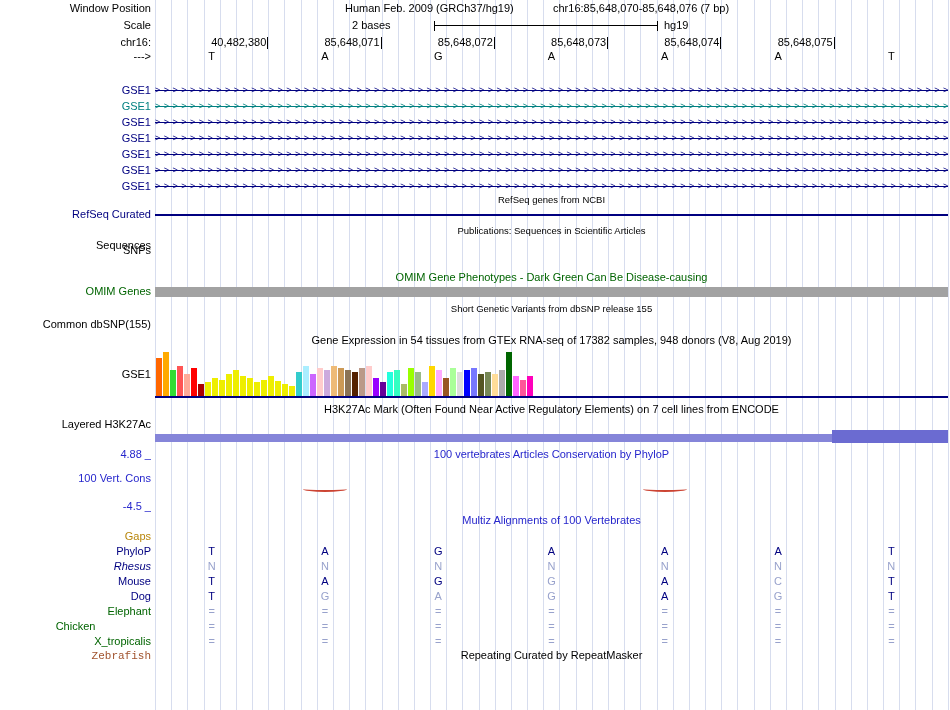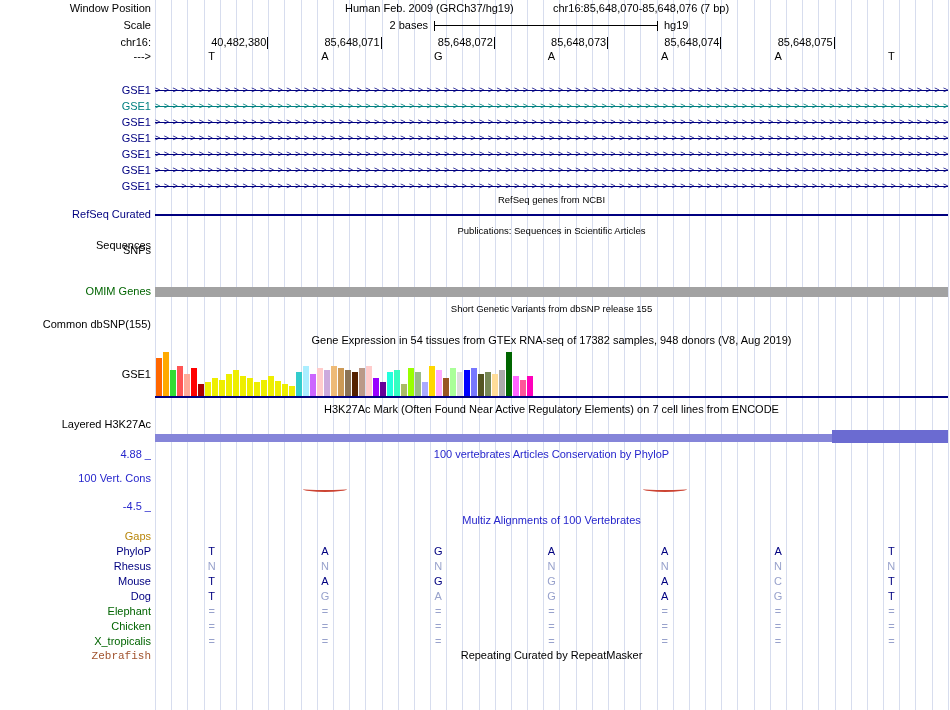--- a/index.html
+++ b/index.html
@@ -39,21 +39,21 @@
 <body>
 
 <div class="screen">
   <div class="grid"></div>
 
   <span class="lbl" style="top:2px">Window Position</span>
   <span class="abs" style="left:345px;top:2px">Human Feb. 2009 (GRCh37/hg19)</span>
   <span class="abs" style="left:553px;top:2px">chr16:85,648,070-85,648,076 (7 bp)</span>
 
   <span class="lbl" style="top:19px">Scale</span>
-  <span class="abs" style="left:352px;top:19px;width:76px;text-align:right">2 bases</span>
+  <span class="abs" style="left:352px;top:19px;width:76px;text-align:left">2 bases</span>
   <div class="scalebar" style="left:434px;top:21px;width:224px;height:10px">
     <div class="scalebar-line"></div>
   </div>
   <span class="abs" style="left:664px;top:19px">hg19</span>
 
   <span class="lbl" style="top:36px">chr16:</span>
   <div class="abs" style="left:0;top:36px;width:950px;height:14px">
       <span class="coord" style="left: 174.286px;">40,482,380</span>
       <span class="tick" style="left: 267.286px;"></span>
       <span class="coord" style="left: 287.571px;">85,648,071</span>
@@ -132,20 +132,21 @@
     </div>
 
   <div class="ctr small" style="top:194px">RefSeq genes from NCBI</div>
   <span class="lbl navy" style="top:208px">RefSeq Curated</span>
   <div class="hline" style="top:214px;height:2px"></div>
 
   <div class="ctr small" style="top:225px">Publications: Sequences in Scientific Articles</div>
   <span class="lbl" style="top:239px">Sequences</span>
   <span class="lbl" style="top:244px">SNPs</span>
 
+  <div class="ctr green" style="top:271px">OMIM Gene Phenotypes - Dark Green Can Be Disease-causing</div>
   <span class="lbl green" style="top:285px">OMIM Genes</span>
   <div class="graybar" style="top:287px"></div>
 
   <div class="ctr small" style="top:303px">Short Genetic Variants from dbSNP release 155</div>
   <span class="lbl" style="top:318px">Common dbSNP(155)</span>
 
   <div class="ctr" style="top:334px">Gene Expression in 54 tissues from GTEx RNA-seq of 17382 samples, 948 donors (V8, Aug 2019)</div>
   <span class="lbl" style="top:368px">GSE1</span>
   <div class="gtex-bars">
       <span class="gtex-bar" style="height: 38px; background: rgb(255, 102, 0);"></span>
@@ -230,21 +231,21 @@
         <span class="lbl" style="color: rgb(0, 0, 128);">PhyloP</span>
         <span class="mz-cell" style="left: 211.643px; color: rgb(0, 0, 128);">T</span>
         <span class="mz-cell" style="left: 324.929px; color: rgb(0, 0, 128);">A</span>
         <span class="mz-cell" style="left: 438.214px; color: rgb(0, 0, 128);">G</span>
         <span class="mz-cell" style="left: 551.5px; color: rgb(0, 0, 128);">A</span>
         <span class="mz-cell" style="left: 664.786px; color: rgb(0, 0, 128);">A</span>
         <span class="mz-cell" style="left: 778.071px; color: rgb(0, 0, 128);">A</span>
         <span class="mz-cell" style="left: 891.357px; color: rgb(0, 0, 128);">T</span>
       </div>
       <div class="mz-row" style="top: 560px;">
-        <span class="lbl" style="color: rgb(0, 0, 128);">Rhesus</span>
+        <span class="lbl" style="color: rgb(0, 0, 128); font-style: italic;">Rhesus</span>
         <span class="mz-cell" style="left: 211.643px; color: rgb(152, 162, 204);">N</span>
         <span class="mz-cell" style="left: 324.929px; color: rgb(152, 162, 204);">N</span>
         <span class="mz-cell" style="left: 438.214px; color: rgb(152, 162, 204);">N</span>
         <span class="mz-cell" style="left: 551.5px; color: rgb(152, 162, 204);">N</span>
         <span class="mz-cell" style="left: 664.786px; color: rgb(152, 162, 204);">N</span>
         <span class="mz-cell" style="left: 778.071px; color: rgb(152, 162, 204);">N</span>
         <span class="mz-cell" style="left: 891.357px; color: rgb(152, 162, 204);">N</span>
       </div>
       <div class="mz-row" style="top: 575px;">
         <span class="lbl" style="color: rgb(0, 0, 128);">Mouse</span>
@@ -270,21 +271,21 @@
         <span class="lbl" style="color: rgb(0, 100, 0);">Elephant</span>
         <span class="mz-cell" style="left: 211.643px; color: rgb(152, 162, 204);">=</span>
         <span class="mz-cell" style="left: 324.929px; color: rgb(152, 162, 204);">=</span>
         <span class="mz-cell" style="left: 438.214px; color: rgb(152, 162, 204);">=</span>
         <span class="mz-cell" style="left: 551.5px; color: rgb(152, 162, 204);">=</span>
         <span class="mz-cell" style="left: 664.786px; color: rgb(152, 162, 204);">=</span>
         <span class="mz-cell" style="left: 778.071px; color: rgb(152, 162, 204);">=</span>
         <span class="mz-cell" style="left: 891.357px; color: rgb(152, 162, 204);">=</span>
       </div>
       <div class="mz-row" style="top: 620px;">
-        <span class="lbl" style="color: rgb(0, 100, 0);">Chicken</span>
+        <span class="lbl" style="color: rgb(0, 100, 0); text-align: center;">Chicken</span>
         <span class="mz-cell" style="left: 211.643px; color: rgb(152, 162, 204);">=</span>
         <span class="mz-cell" style="left: 324.929px; color: rgb(152, 162, 204);">=</span>
         <span class="mz-cell" style="left: 438.214px; color: rgb(152, 162, 204);">=</span>
         <span class="mz-cell" style="left: 551.5px; color: rgb(152, 162, 204);">=</span>
         <span class="mz-cell" style="left: 664.786px; color: rgb(152, 162, 204);">=</span>
         <span class="mz-cell" style="left: 778.071px; color: rgb(152, 162, 204);">=</span>
         <span class="mz-cell" style="left: 891.357px; color: rgb(152, 162, 204);">=</span>
       </div>
       <div class="mz-row" style="top: 635px;">
         <span class="lbl" style="color: rgb(0, 100, 0);">X_tropicalis</span>

